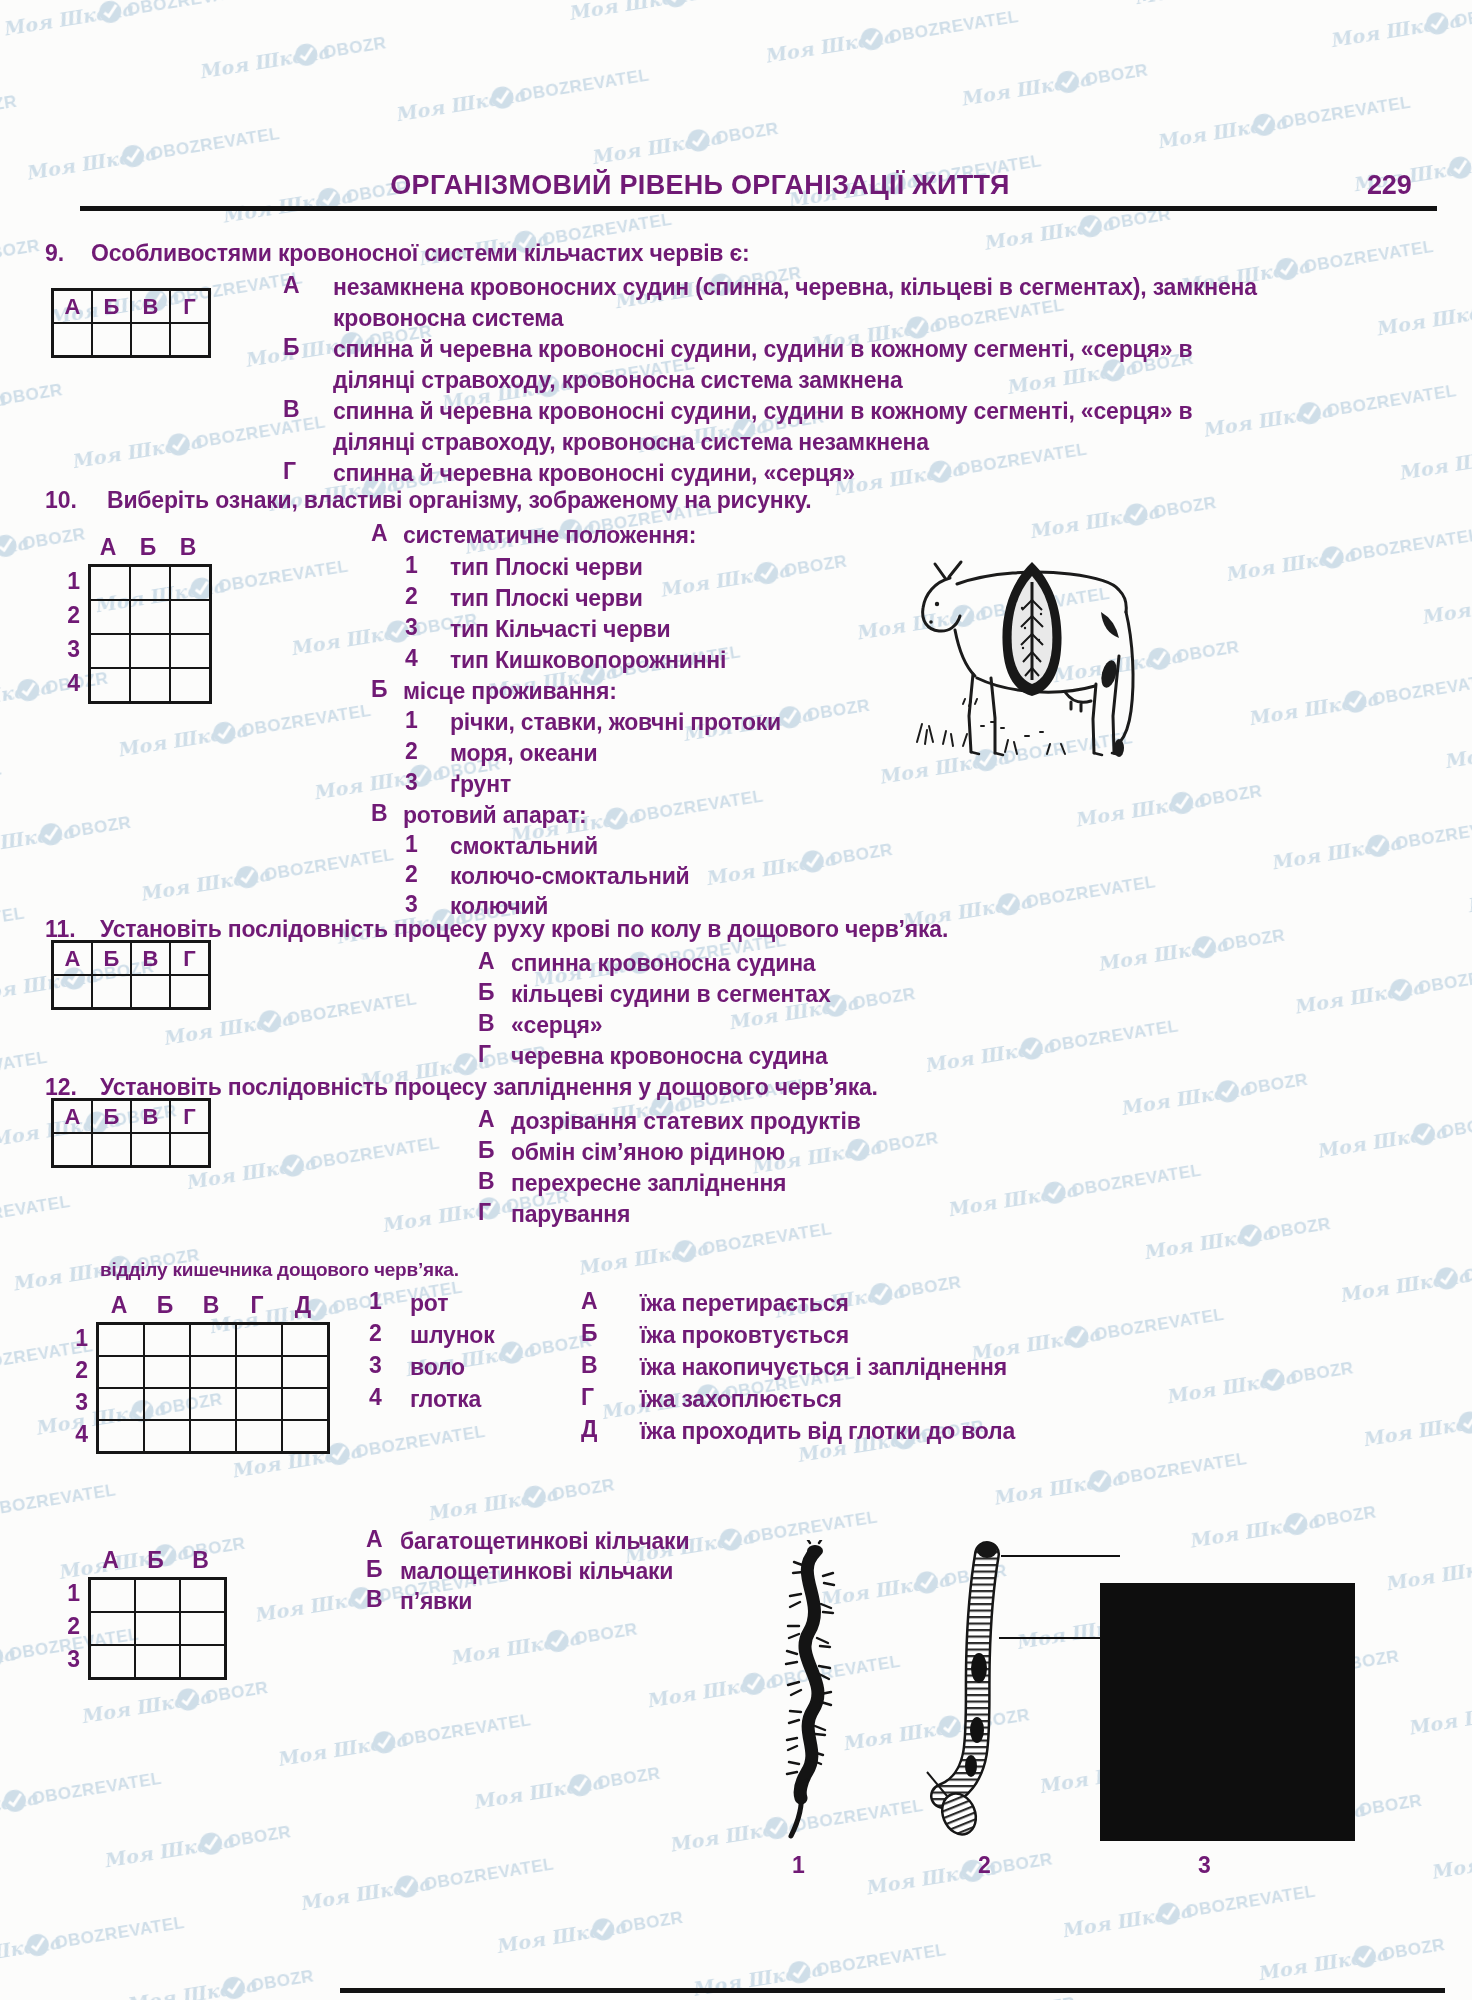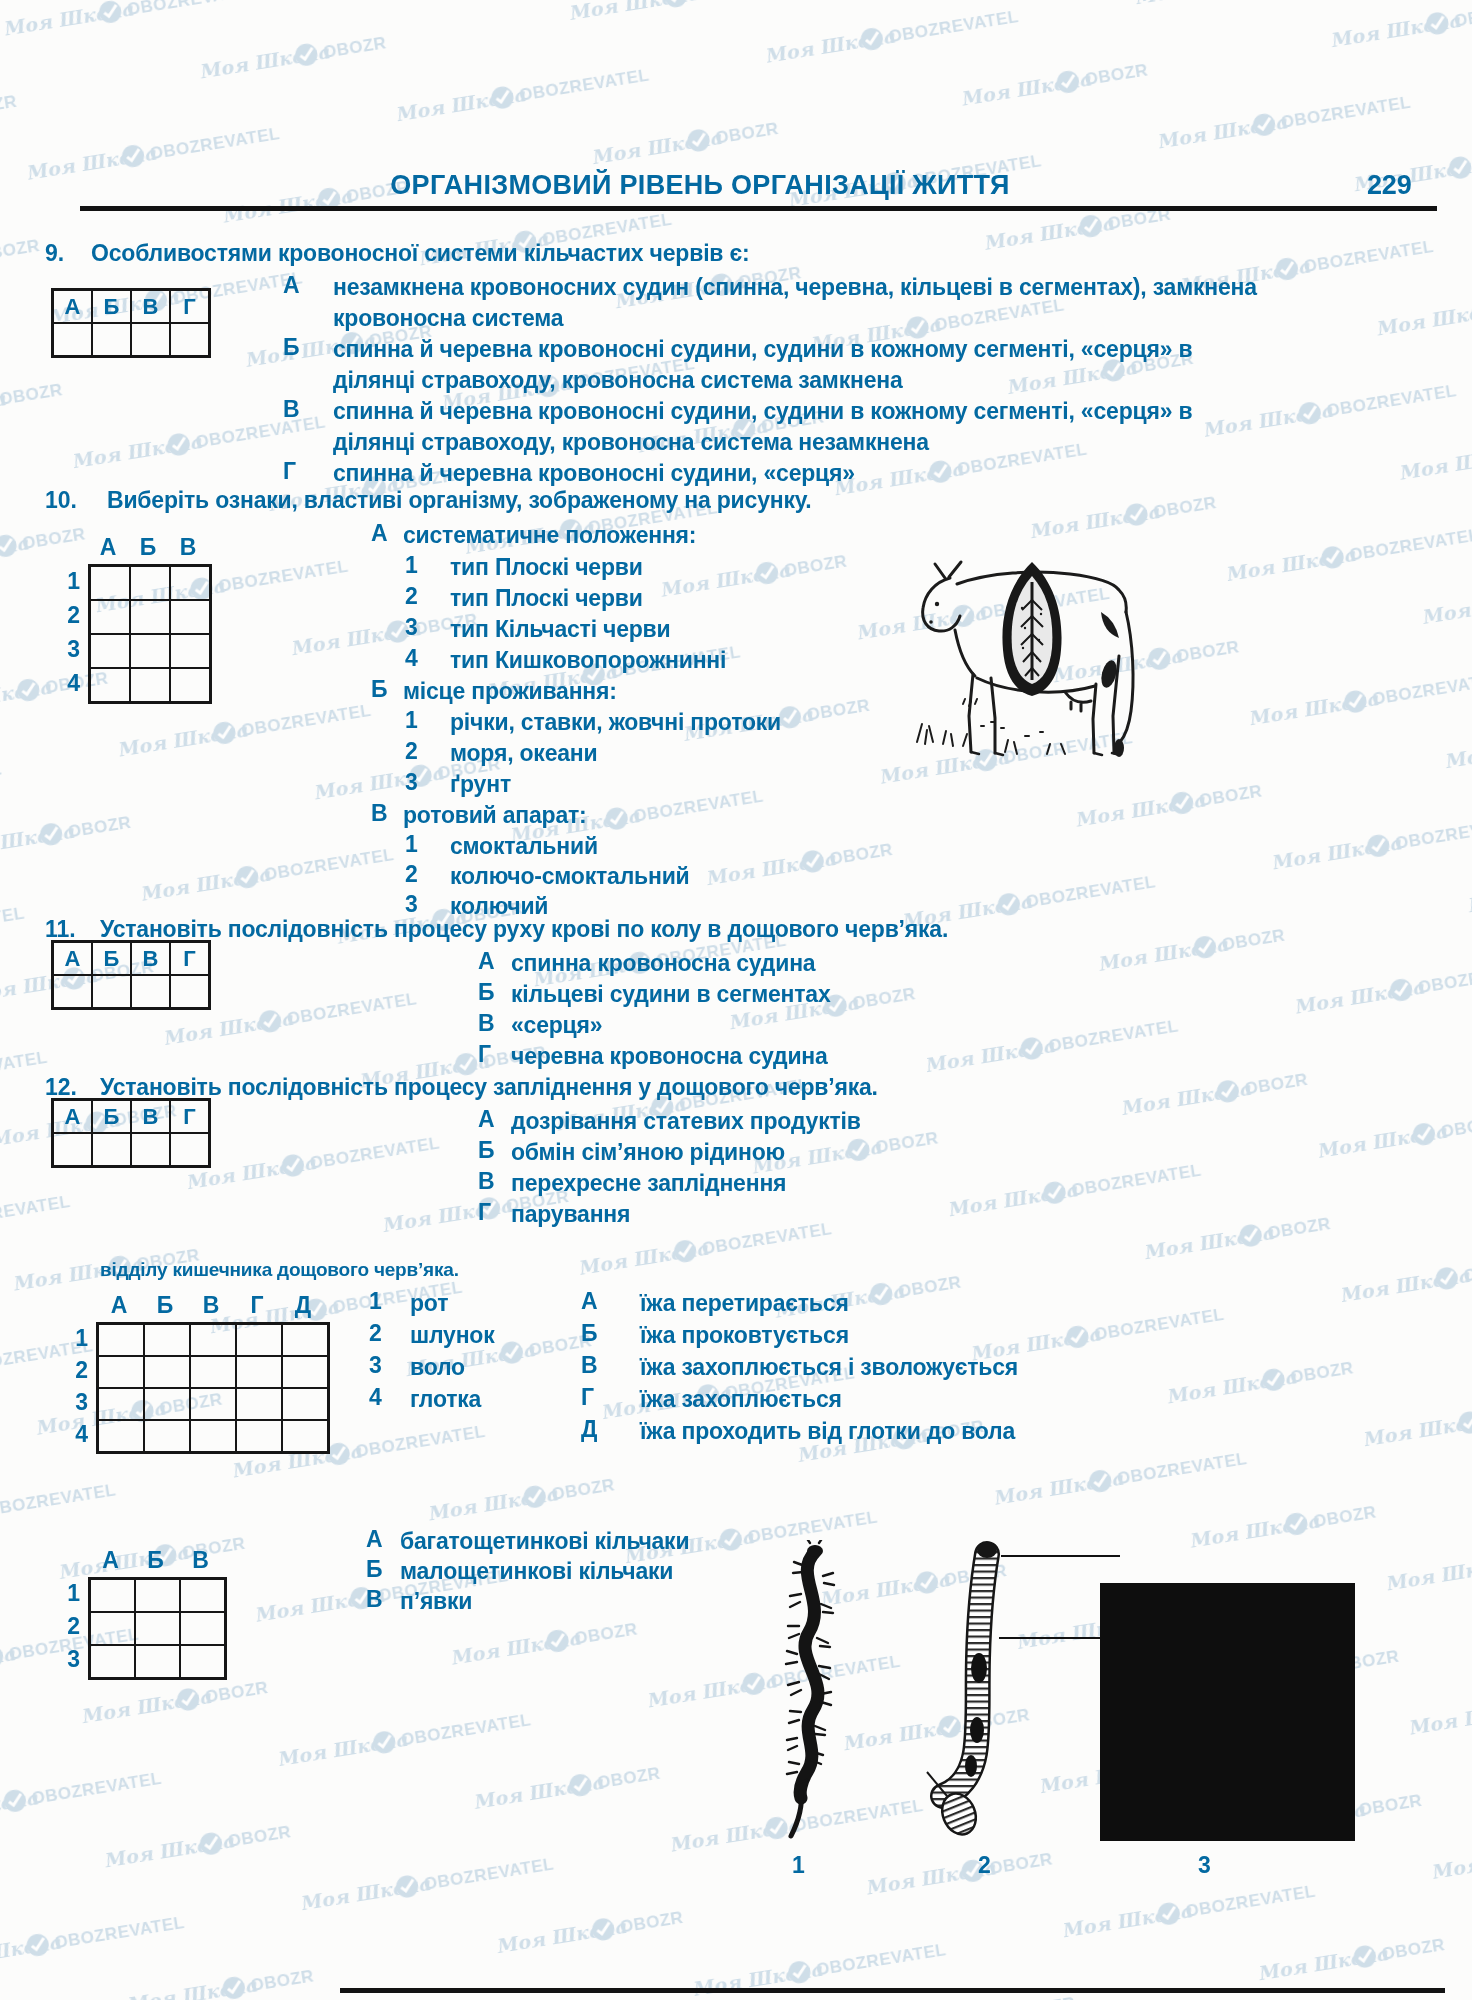--- a/index.html
+++ b/index.html
@@ -1,17 +1,17 @@
 <!DOCTYPE html>
 <html><head>
 <meta charset="utf-8">
 <style>
   html,body{margin:0;padding:0;background:#e8e8e8;}
   .page{position:relative;width:1472px;height:2000px;background:#fcfcfb;overflow:hidden;
-        font-family:"Liberation Sans",sans-serif;color:#0369a1;}
+        font-family:"Liberation Sans",sans-serif;color:#701a75;}
   .wm-layer{position:absolute;left:0;top:0;z-index:0;}
   .wm-school{font-family:"DejaVu Serif",serif;font-style:italic;font-weight:700;font-size:19px;fill:#a9c4d9;}
   .wm-brand{font-family:"Liberation Sans",sans-serif;font-weight:700;font-size:17px;letter-spacing:.5px;fill:#a9c4d9;}
   .wm-circ{fill:#a9c4d9;}
   .wm-check{stroke:#ffffff;stroke-width:3;fill:none;}
   .layer{position:absolute;left:0;top:0;z-index:1;width:100%;height:100%;}
   .txt{position:absolute;font-weight:700;font-size:19px;letter-spacing:-0.2px;white-space:nowrap;}
   .title{text-align:center;font-size:27px;letter-spacing:0.3px;}
   .rule{position:absolute;background:#121212;}
   .q{position:absolute;display:flex;}
@@ -357,21 +357,21 @@
     <div class="opt" style="left:581px;top:1288px;">
       <span class="ol" style="width:59px;">А</span>
       <span class="ot">їжа перетирається</span>
     </div>
     <div class="opt" style="left:581px;top:1320px;">
       <span class="ol" style="width:59px;">Б</span>
       <span class="ot">їжа проковтується</span>
     </div>
     <div class="opt" style="left:581px;top:1352px;">
       <span class="ol" style="width:59px;">В</span>
-      <span class="ot">їжа захоплюється і зволожується</span>
+      <span class="ot">їжа накопичується і запліднення</span>
     </div>
     <div class="opt" style="left:581px;top:1384px;">
       <span class="ol" style="width:59px;">Г</span>
       <span class="ot">їжа захоплюється</span>
     </div>
     <div class="opt" style="left:581px;top:1416px;">
       <span class="ol" style="width:59px;">Д</span>
       <span class="ot">їжа проходить від глотки до вола</span>
     </div>
 

